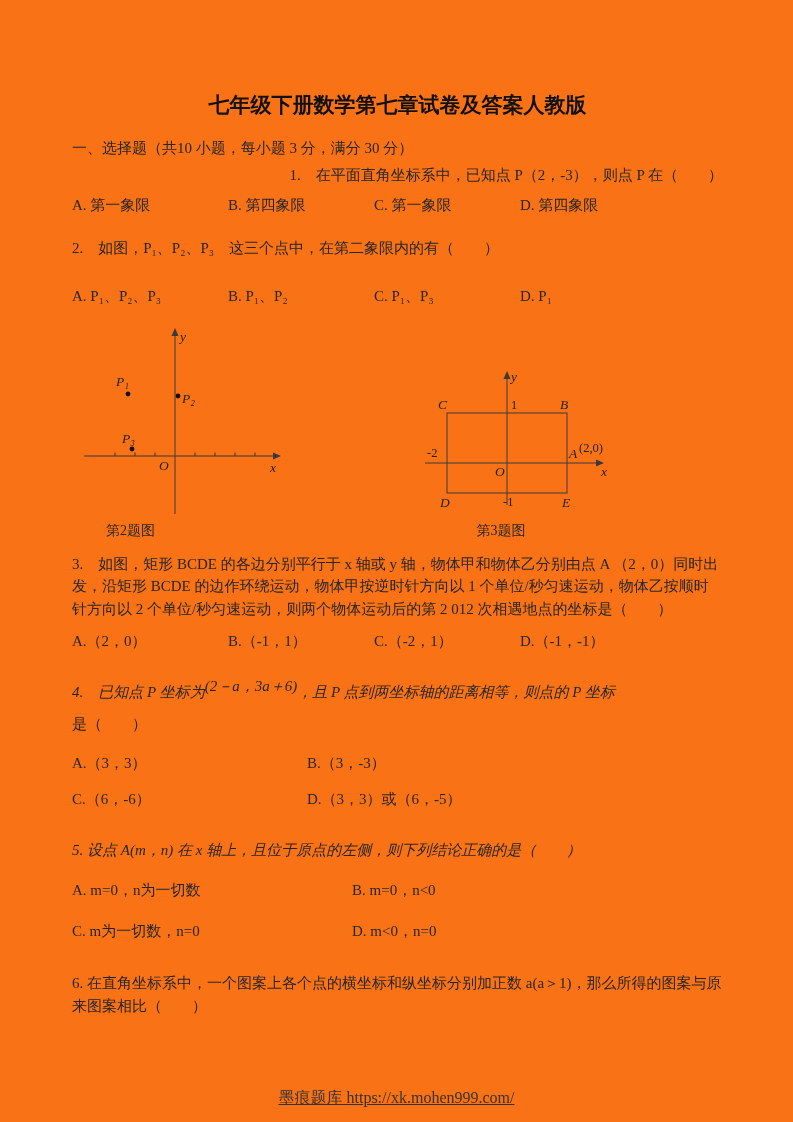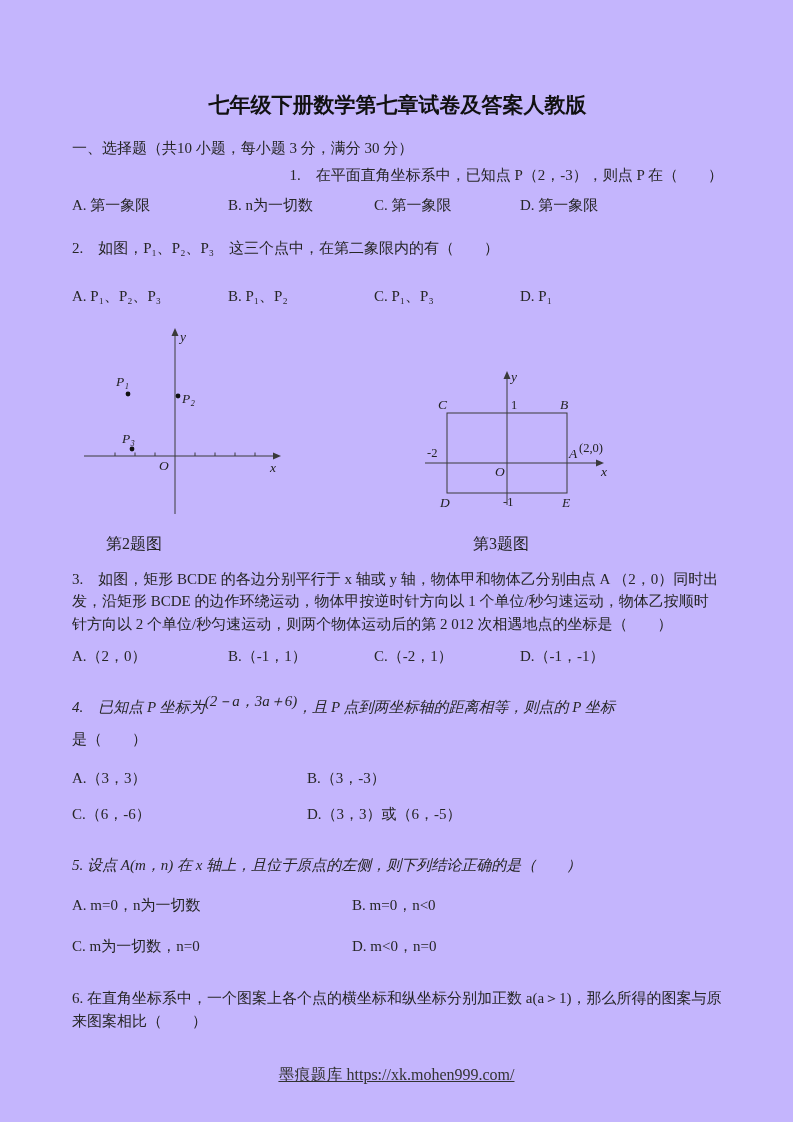--- a/index.html
+++ b/index.html
@@ -1,20 +1,20 @@
 <!DOCTYPE html>
 <html><head>
 <meta charset="utf-8">
 <style>
   * { box-sizing: border-box; }
   html, body { margin: 0; padding: 0; background: #ffffff; }
   .page {
     position: relative;
     width: 793px; height: 1122px;
-    background: #c4b5fd;
+    background: #f97316;
     font-family: "Liberation Serif", "DejaVu Serif", serif;
     color: #262626;
     overflow: hidden;
   }
   .content { padding: 92px 70px 0 72px; font-size: 15px; line-height: 1.5; }
   .title { text-align: center; font-size: 21px; font-weight: 700; color: #111; margin: 0 0 18px 0; line-height: 1.3; }
   .section { margin: 0; }
   .stem { margin: 0; }
   .mt4 { margin-top: 4px; text-align: right; } .mt8 { margin-top: 8px; } .mt10 { margin-top: 10px; }
   .mt12 { margin-top: 12px; } .mt16 { margin-top: 16px; } .mt18 { margin-top: 18px; gap: 20px; }
@@ -22,45 +22,45 @@
   .optrow { display: flex; }
   .optrow .opt { flex: 0 0 auto; }
   .optrow .w0 { width: 156px; } .optrow .w1 { width: 146px; } .optrow .w2 { width: 146px; }
   .optgrid { display: grid; row-gap: 14px; }
   .g235 { grid-template-columns: 235px auto; }
   .g260 { grid-template-columns: 260px auto; row-gap: 18px; }
   .figrow { display: flex; align-items: flex-end; }
   .fig { display: flex; flex-direction: column; }
   .fig-left { margin-left: 8px; }
   .fig-right { margin-left: 130px; }
-  .fig .caption { margin-top: 12px; font-size: 16px; }
+  .fig .caption { margin-top: 0; font-size: 14px; }
   .fig-left .caption { text-align: left; padding-left: 26px; }
   .fig-right .caption { text-align: center; padding-right: 28px; }
   svg text { font-size: 13.5px; font-style: italic; font-family: "Liberation Serif", "DejaVu Serif", serif; fill: #222; }
   svg text.plain { font-style: normal; font-size: 12.5px; }
   .formula { position: relative; top: -6px; }
-  .footer { position: absolute; left: 0; right: 0; bottom: 36px; text-align: center; font-size: 16px; }
+  .footer { position: absolute; left: 0; right: 0; bottom: 13px; text-align: center; font-size: 16px; }
   .footer-link { color: #333; text-decoration: underline; cursor: pointer; }
 </style>
 </head>
 <body>
 
 <div class="page">
   <div class="content">
 
     <h1 class="title">七年级下册数学第七章试卷及答案人教版</h1>
 
     <div class="section">一、选择题（共10 小题，每小题 3 分，满分 30 分）</div>
 
     <div class="stem mt4">1.　在平面直角坐标系中，已知点 P（2，-3），则点 P 在（　　）</div>
     <div class="optrow mt8">
       <span class="opt w0">A. 第一象限</span>
-      <span class="opt w1">B. n为一切数</span>
+      <span class="opt w1">B. 第四象限</span>
       <span class="opt w2">C. 第一象限</span>
-      <span class="opt">D. 第一象限</span>
+      <span class="opt">D. 第四象限</span>
     </div>
 
     <div class="stem mt20">2.　如图，P₁、P₂、P₃　这三个点中，在第二象限内的有（　　）</div>
     <div class="optrow mt26">
       <span class="opt w0">A. P₁、P₂、P₃</span>
       <span class="opt w1">B. P₁、P₂</span>
       <span class="opt w2">C. P₁、P₃</span>
       <span class="opt">D. P₁</span>
     </div>
 

